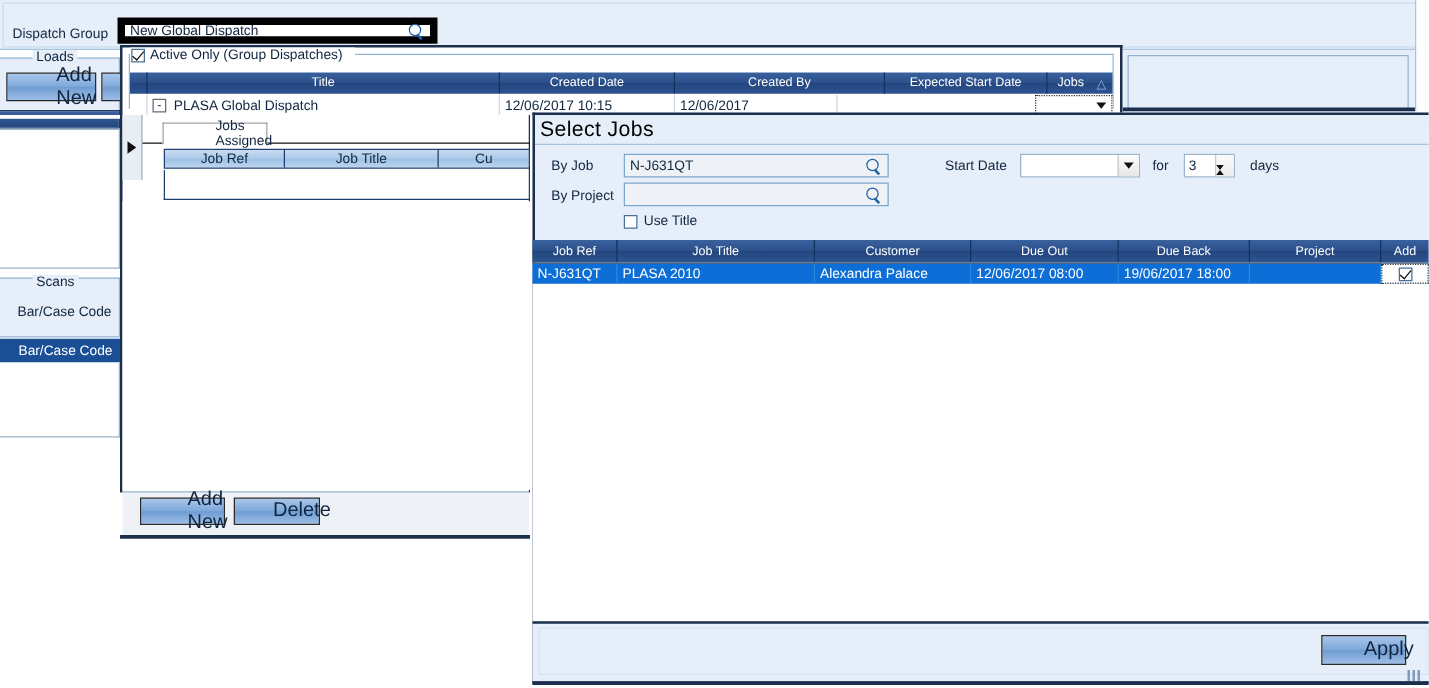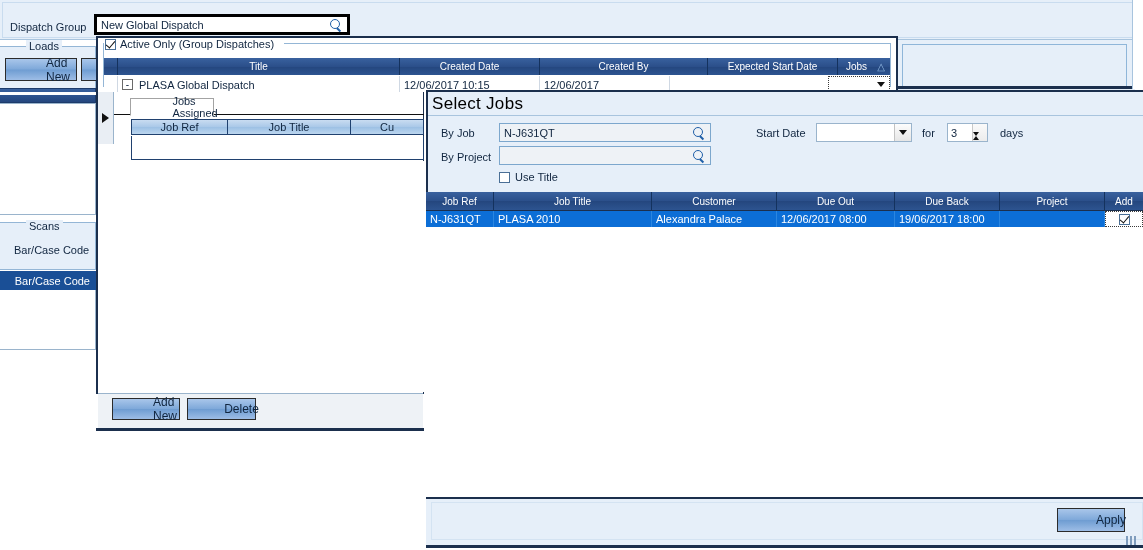--- a/index.html
+++ b/index.html
@@ -39,21 +39,21 @@
   }
   .magnifier::after {
     content: ""; position: absolute; left: 8px; top: 9px;
     width: 5px; height: 1.6px; background: #1f5fa8;
     transform: rotate(45deg); transform-origin: left center;
   }
 
   .btn {
     background: linear-gradient(to bottom, #a9c6ea 0%, #7fa9da 48%, #6f9dd2 52%, #9dbde6 100%);
     border: 1px solid #2b2b2b;
-    font-size: 12px;
+    font-size: 16px;
     color: #10253f;
     display: flex; align-items: center; justify-content: center;
     font-family: "Liberation Sans", sans-serif;
     cursor: default;
     padding-left: 40px;
   }
 
   .checkbox {
     width: 11px; height: 11px;
     border: 1px solid #4a6f96;
@@ -148,21 +148,21 @@
 <body>
 
 <div id="root">
 
   <div class="abs" style="left:0;top:0;width:1143px;height:550px;background:#ffffff;"></div>
 
   <div class="abs" style="left:0;top:0;width:1135px;height:40px;background:#e6eff9;border-bottom:1px solid #a8c4de;"></div>
   <div class="abs" style="left:2px;top:2px;width:1131px;height:36px;border:1px solid #c9dcef;"></div>
 
   <div class="abs lbl" style="left:10px;top:21px;">Dispatch Group</div>
-  <div class="abs txtbox" style="left:94px;top:14px;width:256px;height:21px;border:3px solid #000000;background:#ffffff;">
+  <div class="abs txtbox" style="left:94px;top:14px;width:256px;height:21px;border:6px solid #000000;background:#ffffff;">
     <span class="val">New Global Dispatch</span>
     <span class="magnifier"></span>
   </div>
 
   <div class="abs groupbox" style="left:-8px;top:46px;width:104px;height:140px;background:#e6eff9;"></div>
   <div class="abs grouplabel" style="left:0px;top:40px;">Loads</div>
   <div class="abs btn" style="left:5px;top:58px;width:72px;height:23px;">Add New</div>
   <div class="abs btn" style="left:81px;top:58px;width:18px;height:23px;"></div>
 
   <div class="abs" style="left:-8px;top:88px;width:104px;height:15px;

